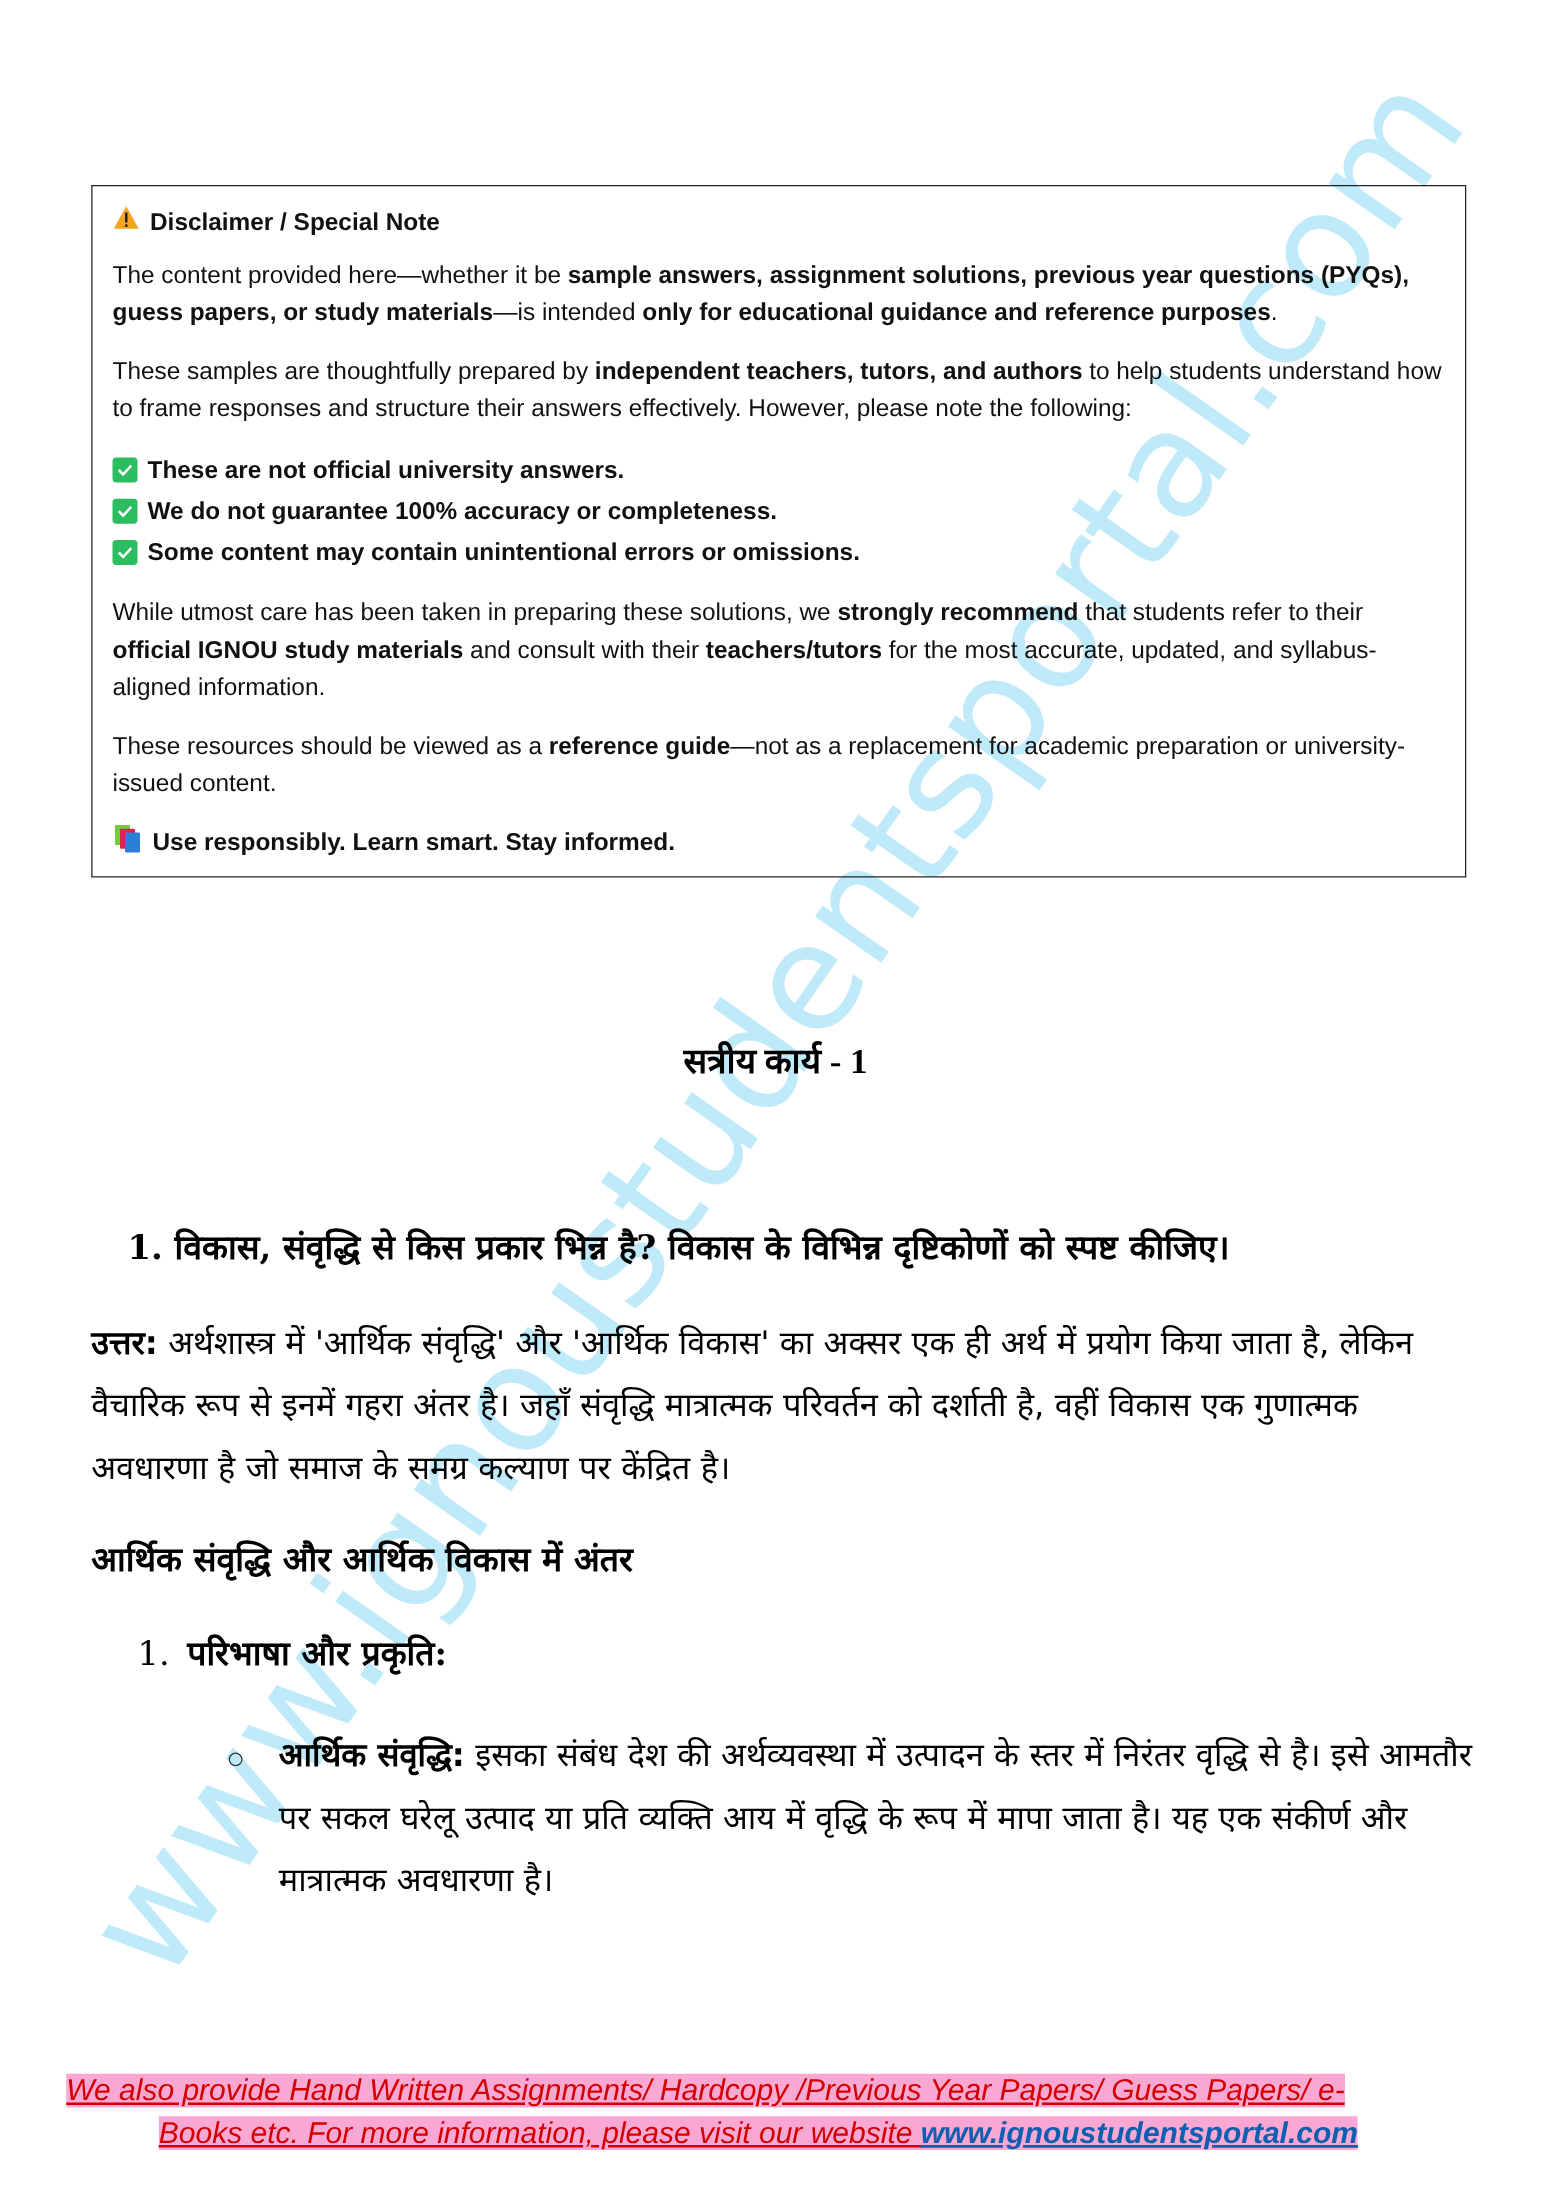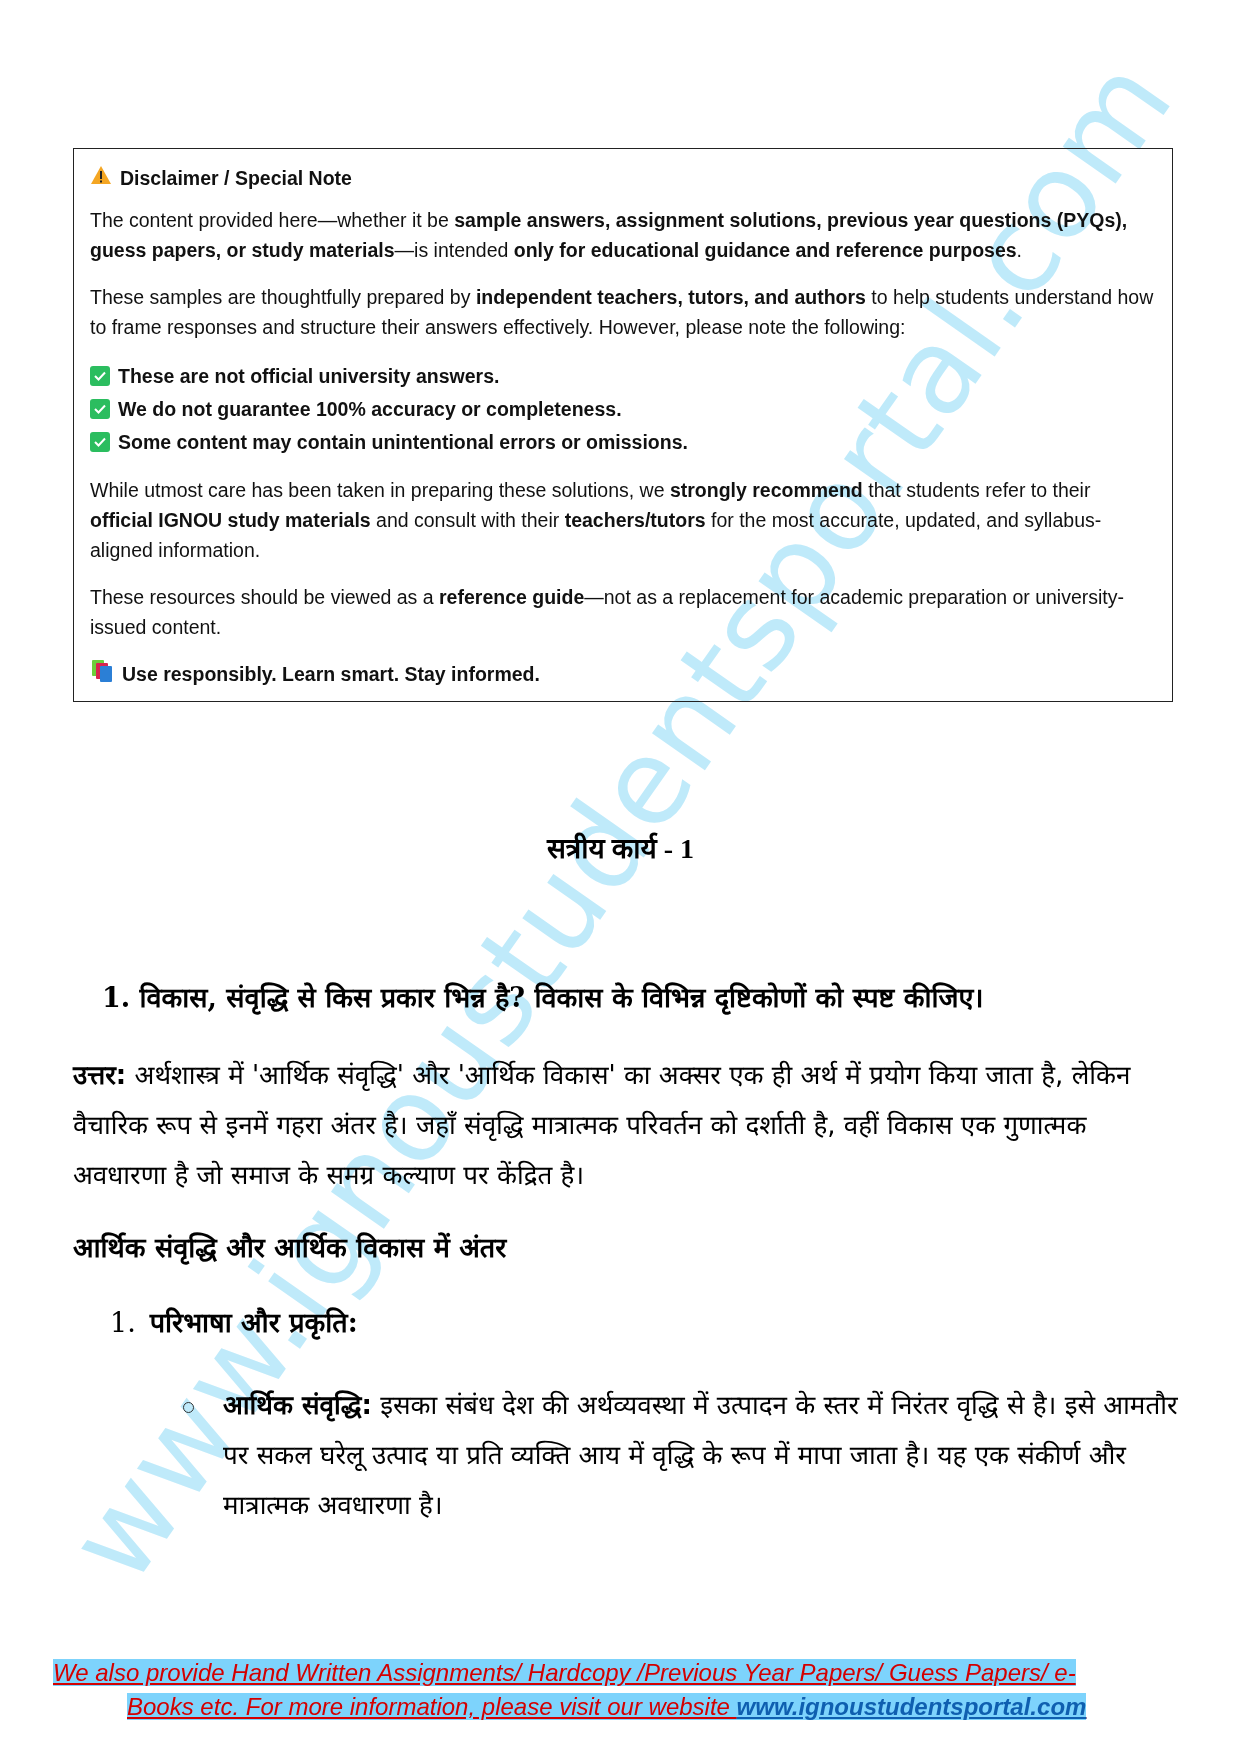--- a/index.html
+++ b/index.html
@@ -88,21 +88,21 @@
       position: absolute; left: 0; top: 22px;
       width: 9px; height: 9px; border: 1.5px solid #333; border-radius: 50%;
     }
     .bullet-block .text { margin-left: 40px; }
     .footer {
       position: absolute; left: 53px; top: 1656px; width: 1130px;
       font-family: "Liberation Sans", sans-serif;
       font-style: italic; font-size: 24px; line-height: 34px;
       color: #d40000;
     }
-    .footer .line { background: #7dd3fc; text-decoration: underline; display: inline; }
+    .footer .line { background: #f9a8d4; text-decoration: underline; display: inline; }
     .footer .line2 { margin-left: 74px; }
     .footer a { color: #0f5fb0; font-weight: bold; text-decoration: underline; }
   </style>
 </head>
 <body>
 
 <div class="watermark">www.ignoustudentsportal.com</div>
 
 <div class="layer">
   <div class="disclaimer">

